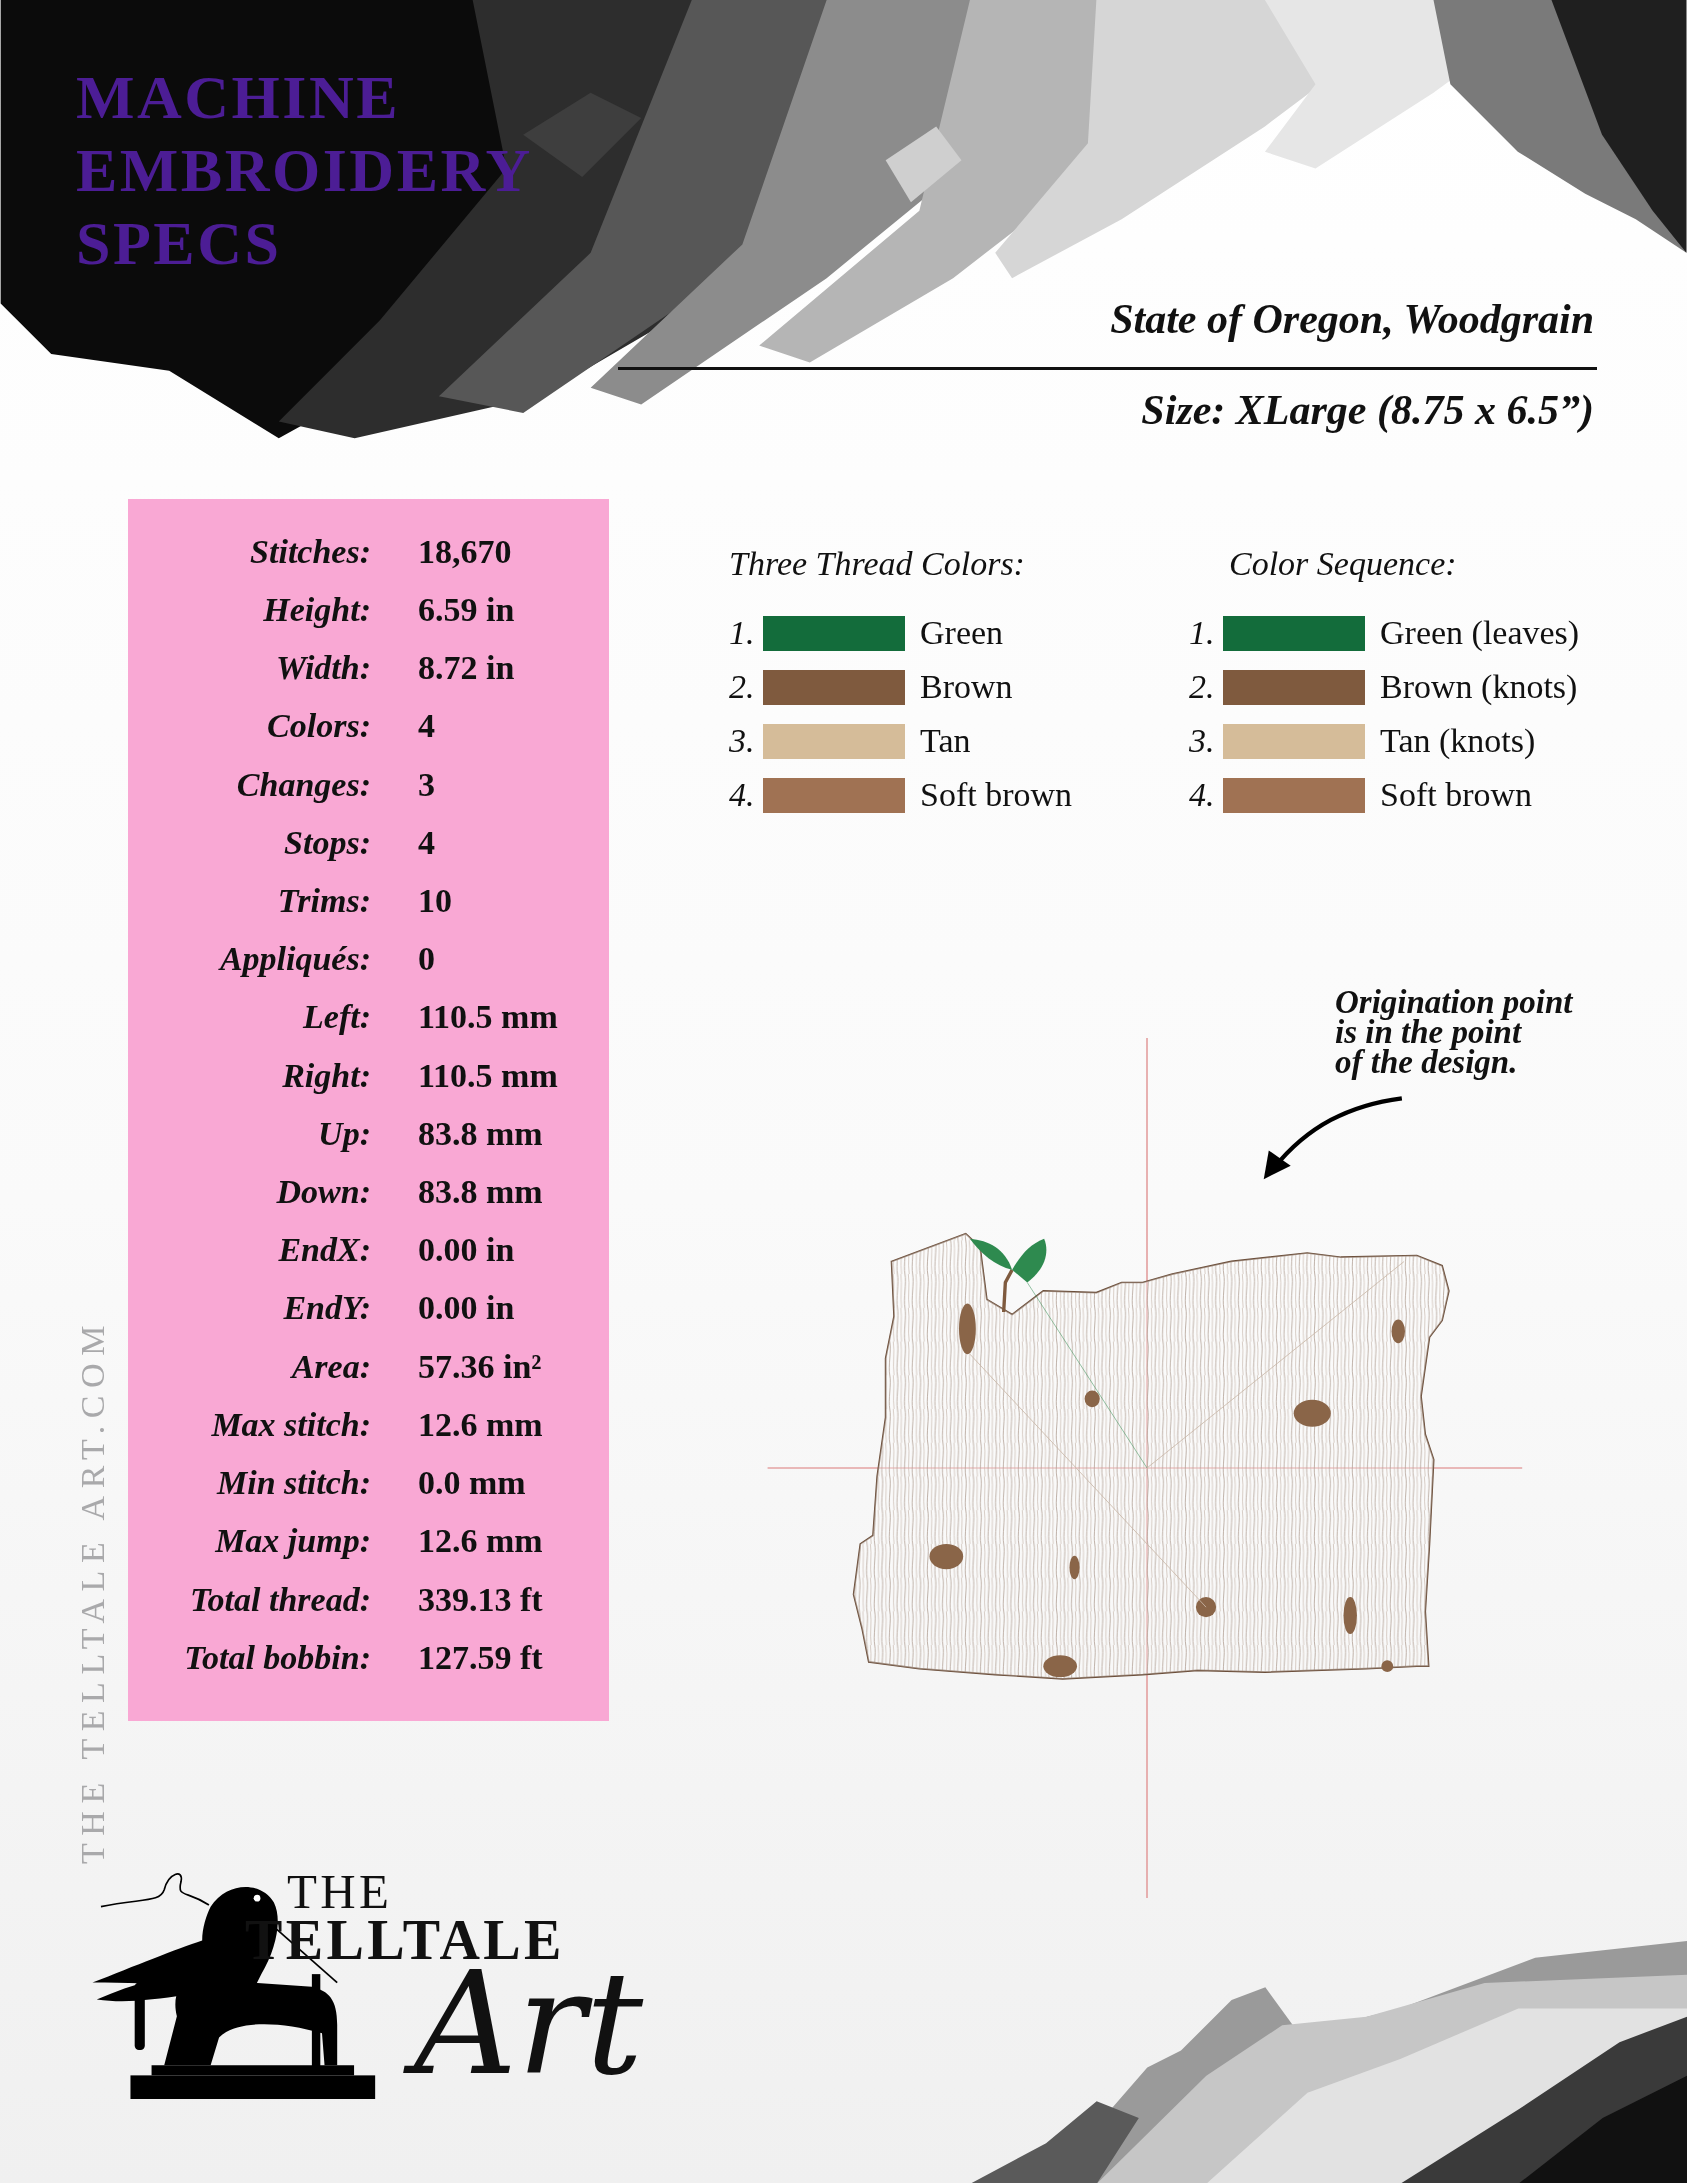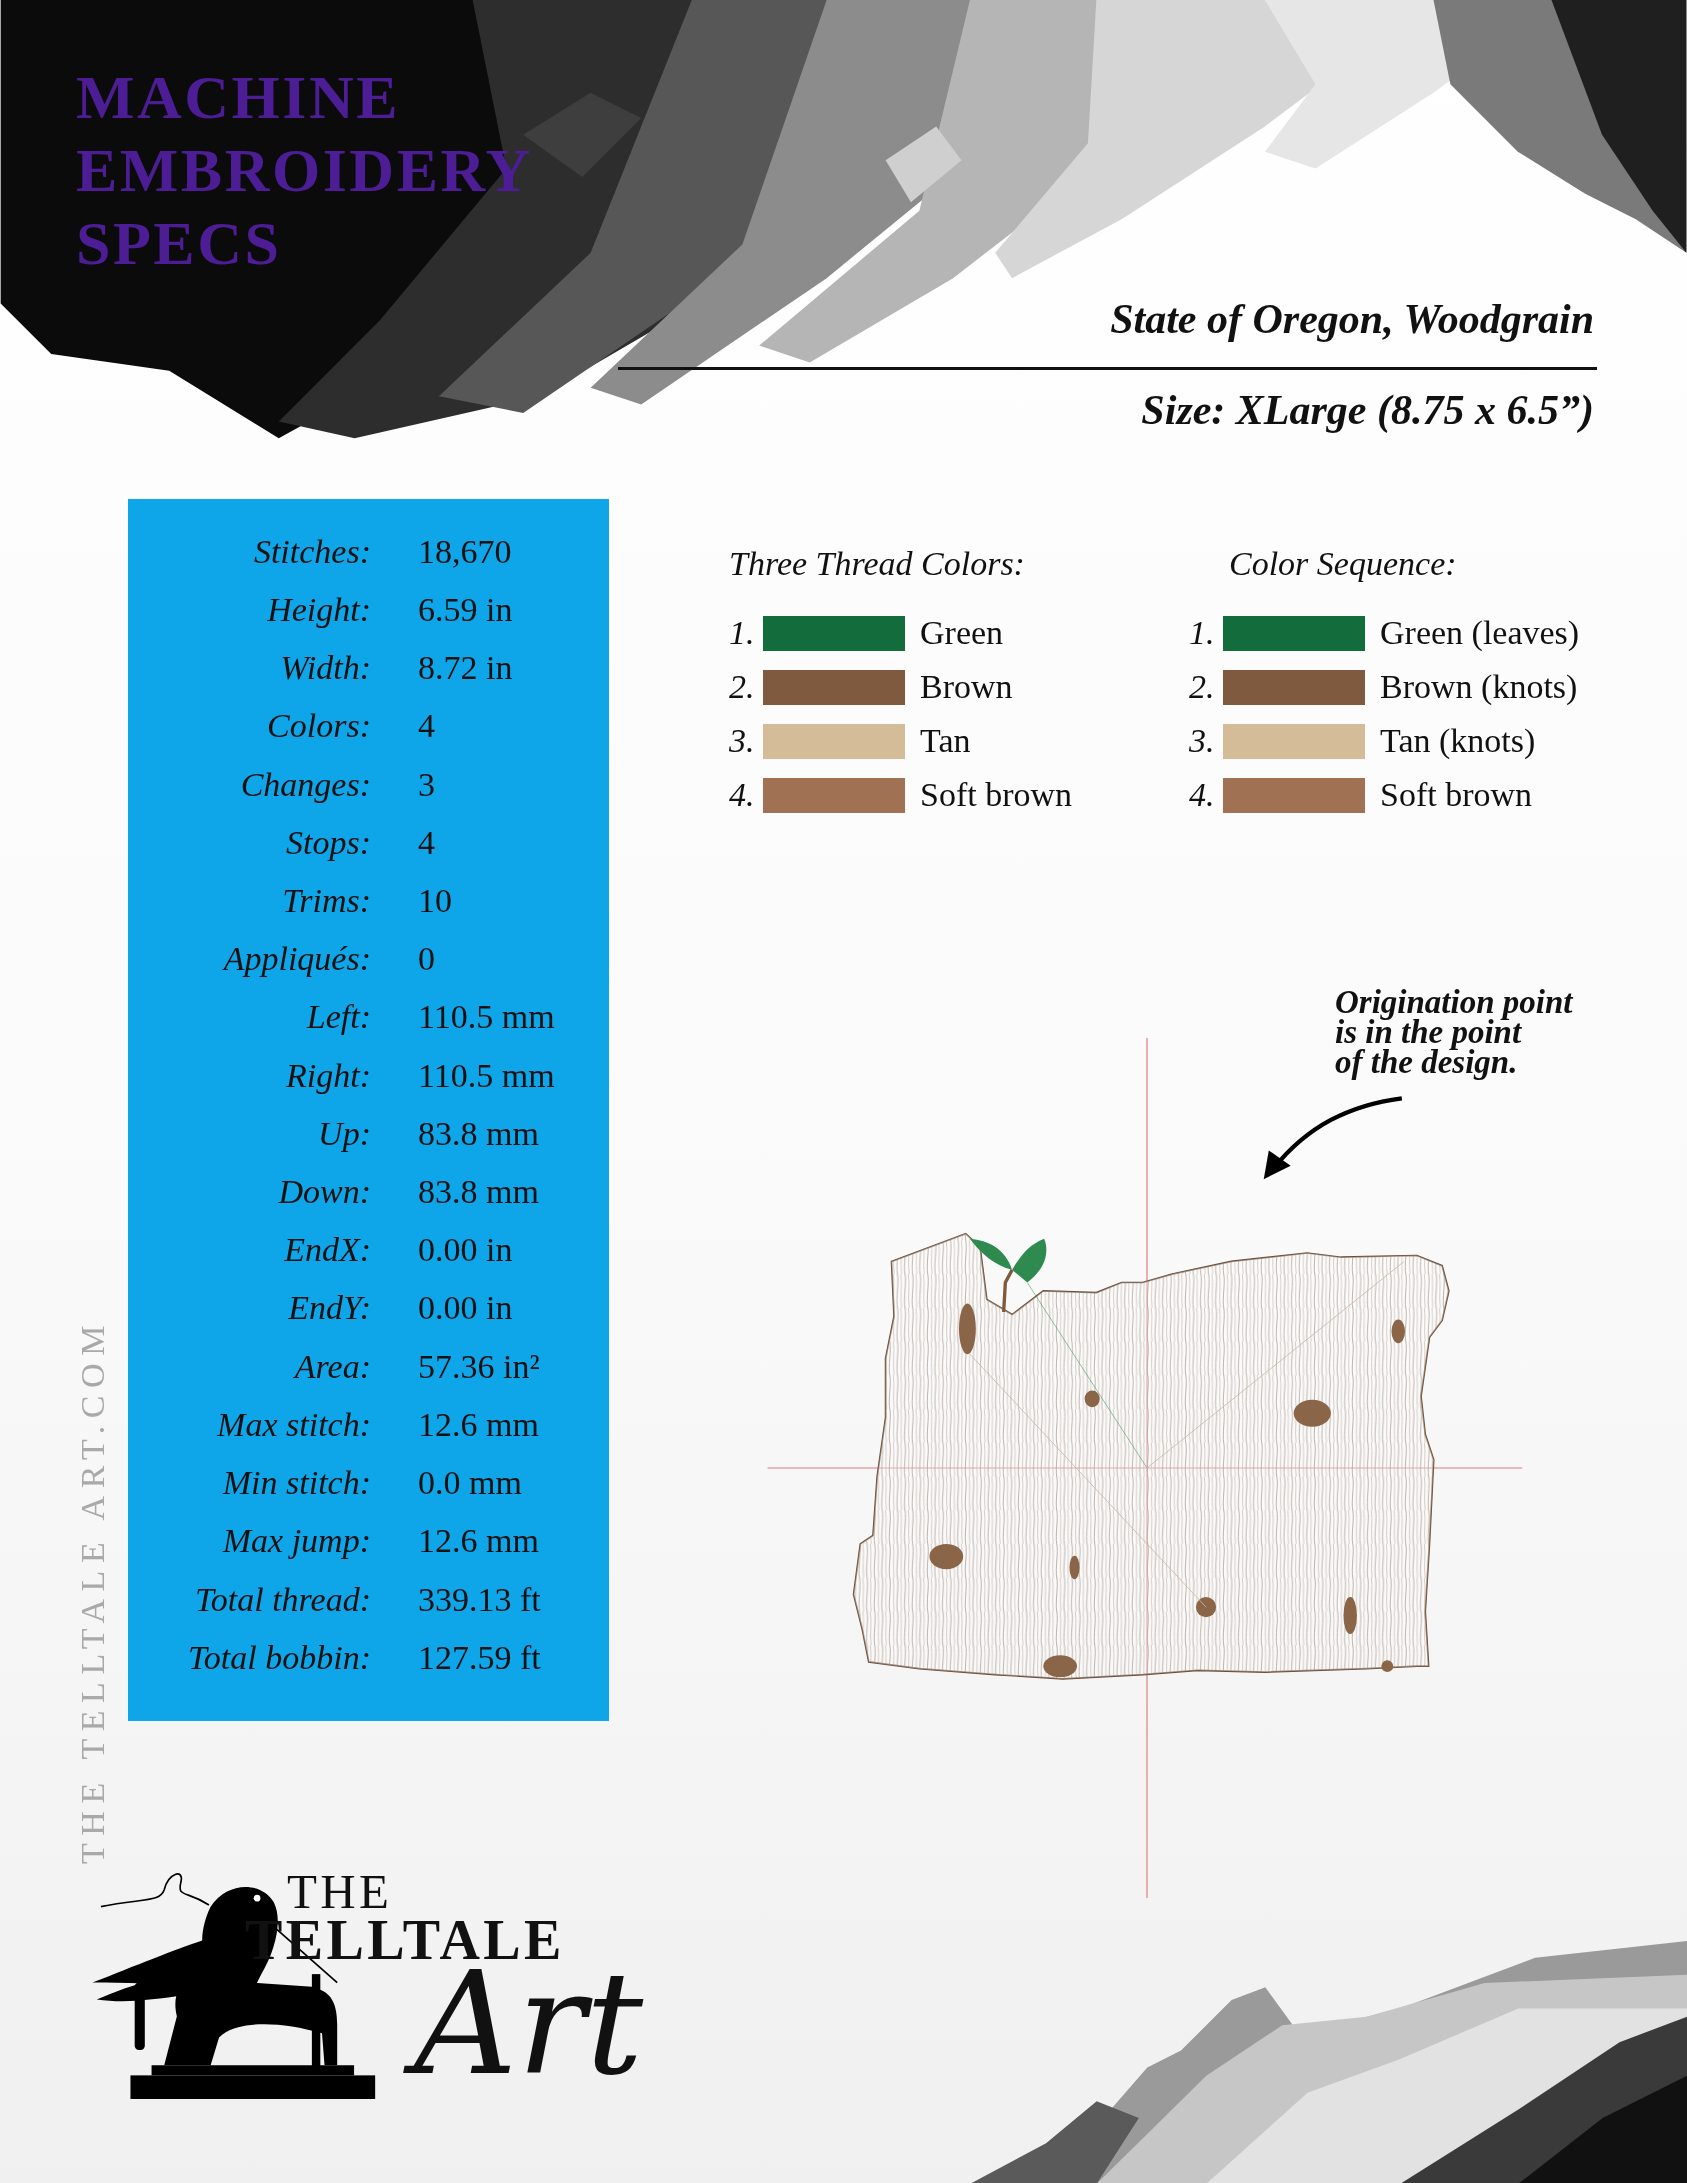--- a/index.html
+++ b/index.html
@@ -29,21 +29,22 @@
   }
   .title-rule { left: 618px; top: 367px; width: 979px; height: 3.4px; background: #111; }
   .design-size {
     right: 93px; top: 386px; font-style: italic; font-weight: 700;
     font-size: 42px; text-align: right; white-space: nowrap;
   }
 
   
   .specs-panel {
     left: 128px; top: 499px; width: 481px; height: 1222px;
-    background: #0ea5e9;
+    background: #f9a8d4;
+    font-weight: bold;
   }
   .spec-row { position: absolute; left: 0; width: 481px; height: 51px; font-size: 34px; }
   .spec-label {
     position: absolute; right: 238px; font-style: italic; text-align: right; white-space: nowrap;
   }
   .spec-value { position: absolute; left: 290px; white-space: nowrap; }
 
   
   .col-heading { font-style: italic; font-size: 34px; white-space: nowrap; }
   .color-row { position: absolute; height: 37px; font-size: 34px; }

